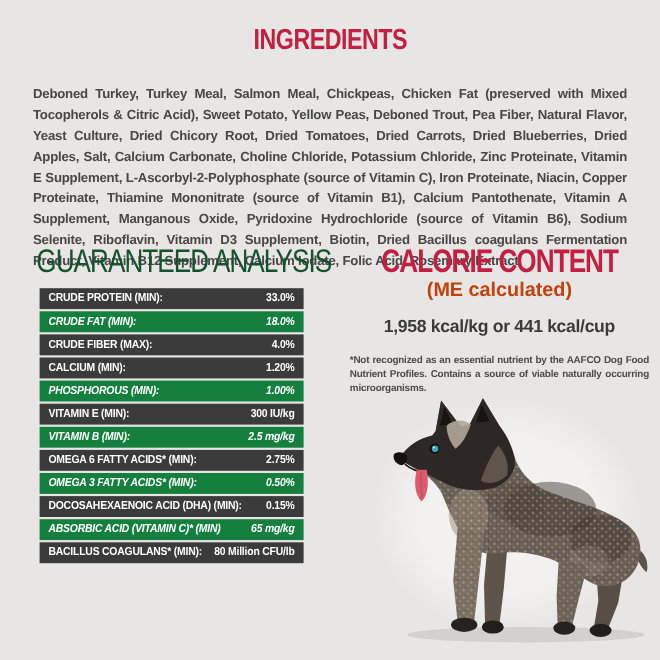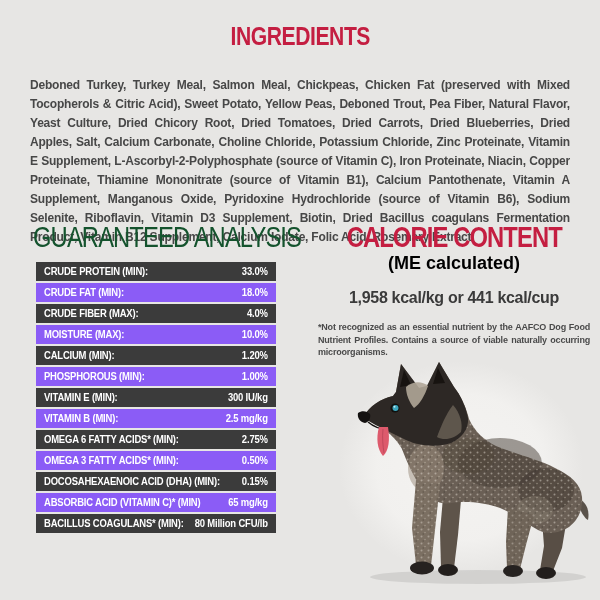--- a/index.html
+++ b/index.html
@@ -22,38 +22,38 @@
     text-align:justify;color:#474747;
   }
 
   .ga-title{
     position:absolute;top:224px;left:33px;
     font-size:27px;font-weight:400;letter-spacing:-1px;color:#14532d;line-height:30px;white-space:nowrap;
   }
   .ga-table{position:absolute;top:262px;left:36px;width:240px;}
   .ga-row{height:19px;margin-bottom:2px;padding:0 8px;overflow:hidden;}
   .ga-row.dark{background:#3b3b3b;}
-  .ga-row.light{background:#8b5cf6;}
+  .ga-row.light{background:#15803d;font-style:italic;}
   .ga-inner{
     display:flex;justify-content:space-between;align-items:center;
     width:111%;transform:scaleX(.9);transform-origin:0 50%;
     height:19px;line-height:19px;
   }
   .ga-label,.ga-value{
     color:#fff;font-size:10.5px;font-weight:700;letter-spacing:-.2px;white-space:nowrap;
   }
   .ga-value{text-align:right;}
 
   .cc-title{
     position:absolute;top:224px;left:316px;width:276px;text-align:center;
     font-size:27px;font-weight:700;letter-spacing:-1px;color:#c41e41;line-height:30px;white-space:nowrap;
   }
   .cc-subtitle{
     position:absolute;top:253px;left:316px;width:276px;text-align:center;
-    font-size:18px;font-weight:700;color:#000000;
+    font-size:18px;font-weight:700;color:#c2410c;
   }
   .cc-value{
     position:absolute;top:289px;left:316px;width:276px;text-align:center;
     font-size:16px;font-weight:700;letter-spacing:-.3px;color:#3a3a3a;
   }
   .cc-footnote{
     position:absolute;top:321px;left:318px;width:272px;
     font-size:9px;font-weight:700;line-height:12.5px;letter-spacing:-.2px;
     text-align:justify;color:#4a4a4a;
   }
@@ -85,26 +85,20 @@
       <div class="ga-row light">
         <div class="ga-inner">
           <span class="ga-label">CRUDE FAT (MIN):</span>
           <span class="ga-value">18.0%</span>
         </div>
       </div>
       <div class="ga-row dark">
         <div class="ga-inner">
           <span class="ga-label">CRUDE FIBER (MAX):</span>
           <span class="ga-value">4.0%</span>
-        </div>
-      </div>
-      <div class="ga-row light">
-        <div class="ga-inner">
-          <span class="ga-label">MOISTURE (MAX):</span>
-          <span class="ga-value">10.0%</span>
         </div>
       </div>
       <div class="ga-row dark">
         <div class="ga-inner">
           <span class="ga-label">CALCIUM (MIN):</span>
           <span class="ga-value">1.20%</span>
         </div>
       </div>
       <div class="ga-row light">
         <div class="ga-inner">

